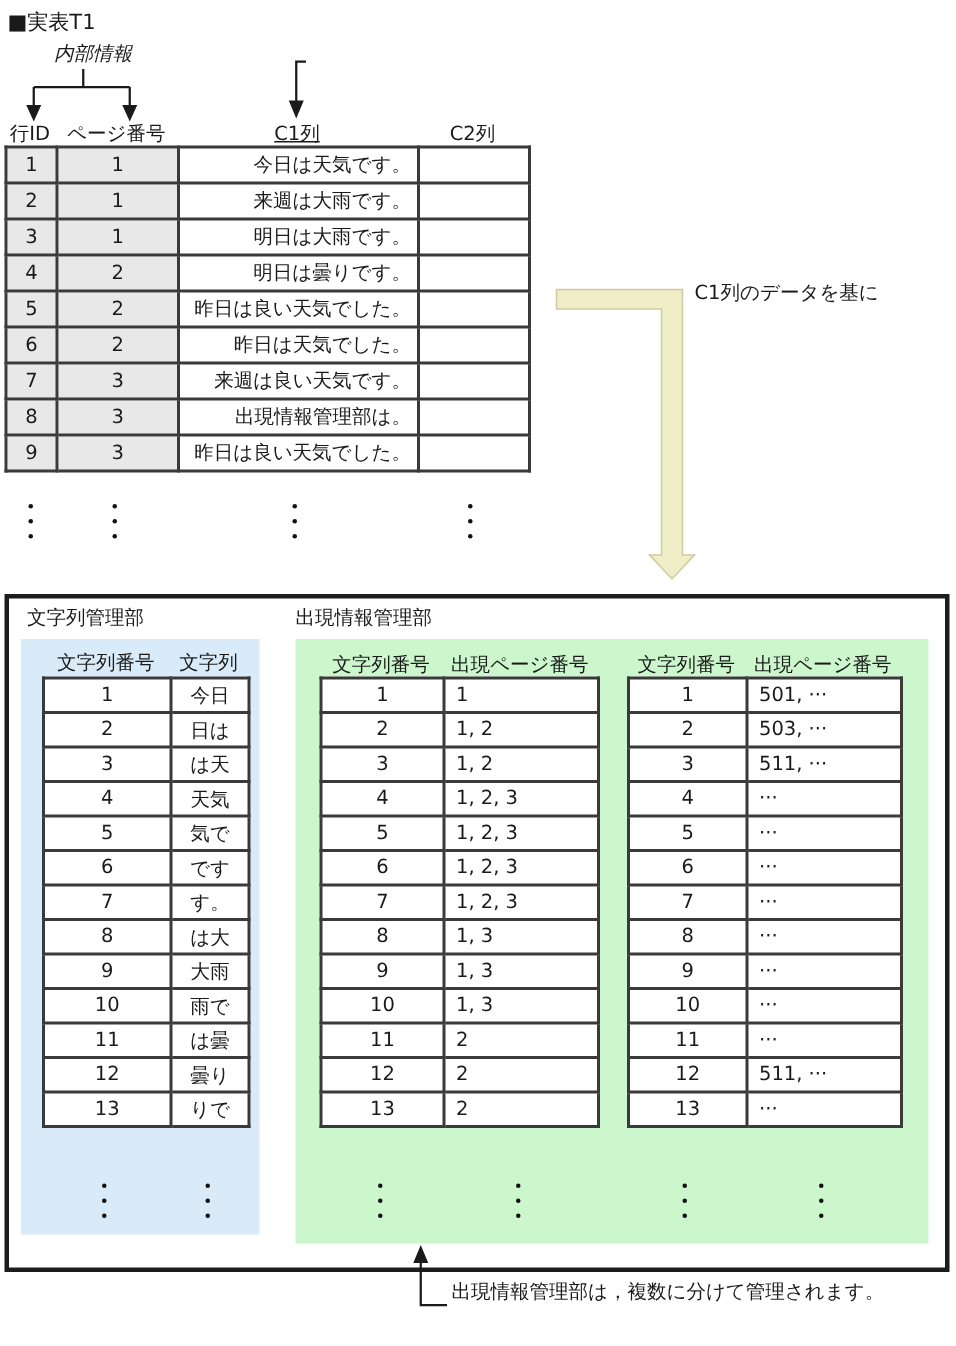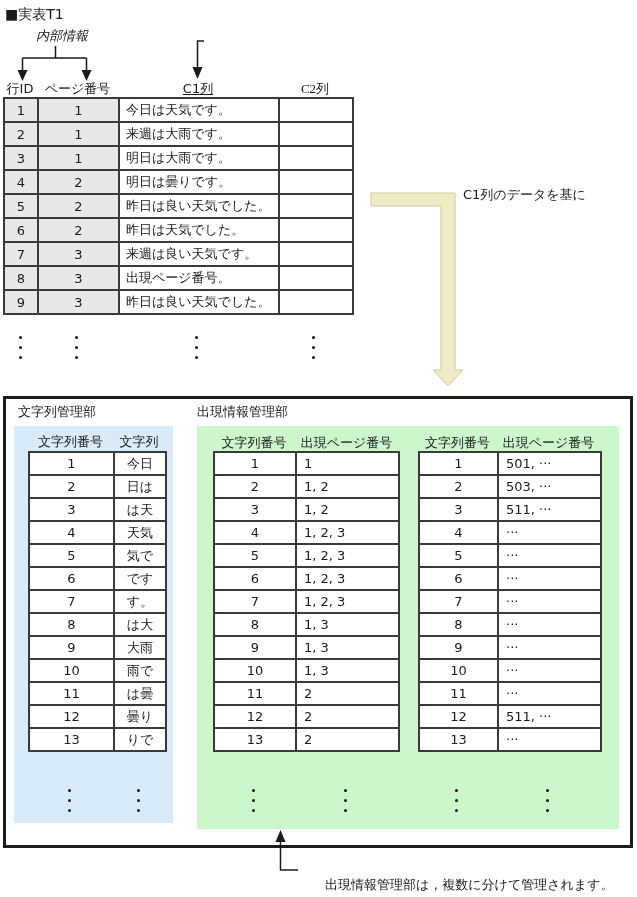--- a/index.html
+++ b/index.html
@@ -8,21 +8,21 @@
   .abs{position:absolute;white-space:nowrap;}
   .title{font-size:14px;}
   
   .hdr{position:absolute;display:flex;font-size:13px;}
   .hdr span{display:block;text-align:center;}
   
   table{position:absolute;border-collapse:collapse;table-layout:fixed;background:#fff;}
   td{border:2px solid #3a3a3a;font-size:13px;padding:0 4px;text-align:center;overflow:hidden;}
   .t-main td{height:22px;}
   .t-main td:nth-child(1),.t-main td:nth-child(2){background:#e8e8e8;}
-  .t-main td:nth-child(3){text-align:left;padding-left:6px;}
+  .t-main td:nth-child(3){text-align:right;padding-left:6px;}
   .t-sub td{height:21px;}
   .t-occ td:nth-child(2){text-align:left;padding-left:7px;}
   
   .panel{position:absolute;}
   
   .vdots{position:absolute;display:flex;flex-direction:column;gap:7px;}
   .vdots i{width:3px;height:3px;background:#111;border-radius:50%;display:block;}
   
   .frame{position:absolute;border:3px solid #1c1c1c;}
   svg.overlay{position:absolute;left:0;top:0;pointer-events:none;}
@@ -34,21 +34,21 @@
 
   <div class="abs title" style="left:5px;top:6px;">■実表T1</div>
 
   <div class="abs" style="left:24px;top:27px;width:64px;text-align:right;font-style:italic;">内部情報</div>
 
 
   <div class="hdr" style="left:3px;top:80px;width:349px;">
     <span style="width:34px;">行ID</span>
     <span style="width:81px;">ページ番号</span>
     <span style="width:160px;text-decoration:underline;">C1列</span>
-    <span style="width:74px;font-family:Liberation Serif, serif;">C2列</span>
+    <span style="width:74px;">C2列</span>
   </div>
 
   <table class="t-main" style="left:3px;top:97px;width:349px;">
     <colgroup>
         <col style="width:34px">
         <col style="width:81px">
         <col style="width:160px">
         <col style="width:74px">
       </colgroup>
     <tbody>
@@ -90,21 +90,21 @@
         </tr>
         <tr>
           <td>7</td>
           <td>3</td>
           <td>来週は良い天気です。</td>
           <td></td>
         </tr>
         <tr>
           <td>8</td>
           <td>3</td>
-          <td>出現ページ番号。</td>
+          <td>出現情報管理部は。</td>
           <td></td>
         </tr>
         <tr>
           <td>9</td>
           <td>3</td>
           <td>昨日は良い天気でした。</td>
           <td></td>
         </tr>
       </tbody>
   </table>
@@ -359,21 +359,21 @@
       <i></i>
       <i></i>
       <i></i>
     </div>
   <div class="vdots" style="left:546px;top:789px;">
       <i></i>
       <i></i>
       <i></i>
     </div>
 
-  <div class="abs" style="left:301px;top:876px;margin-left:24px;">出現情報管理部は，複数に分けて管理されます。</div>
+  <div class="abs" style="left:301px;top:852px;">出現情報管理部は，複数に分けて管理されます。</div>
 
   <svg class="overlay" width="637" height="897" viewBox="0 0 637 897">
 
     <polygon points="371,193 455,193 455,370 463,370 448,386 433,370 441,370 441,206 371,206" fill="#efedc5" stroke="#cfcba0" stroke-width="1"></polygon>
 
     <g stroke="#1a1a1a" stroke-width="1.5" fill="none">
       <path d="M55.5,46 V58 M22.5,58 H86.5 M22.5,58 V71 M86.5,58 V71"></path>
     </g>
     <polygon points="17.5,70 27.5,70 22.5,81" fill="#1a1a1a"></polygon>
     <polygon points="81.5,70 91.5,70 86.5,81" fill="#1a1a1a"></polygon>

